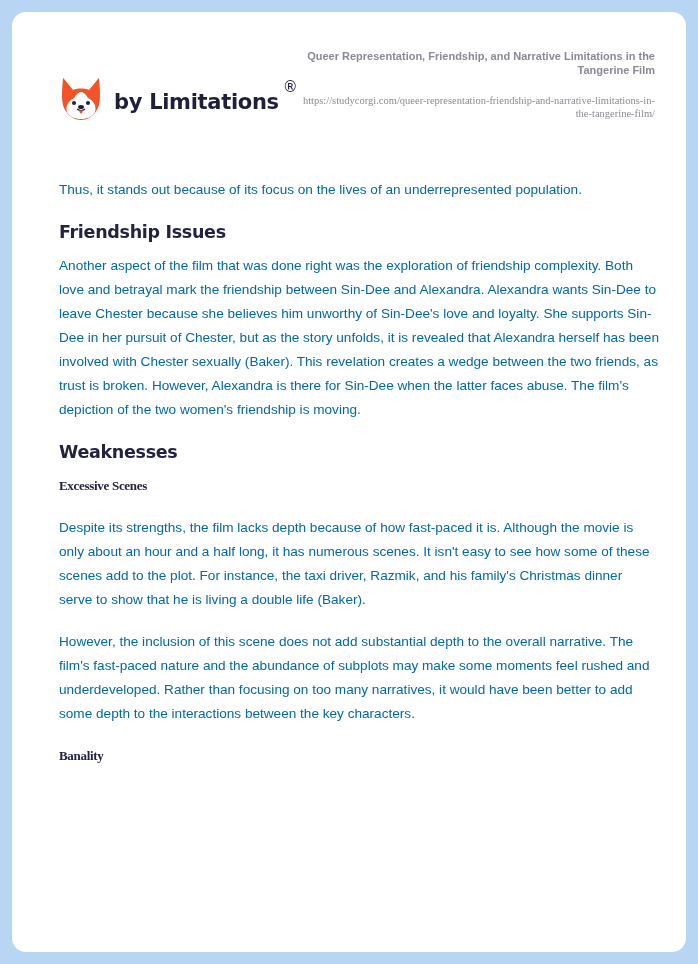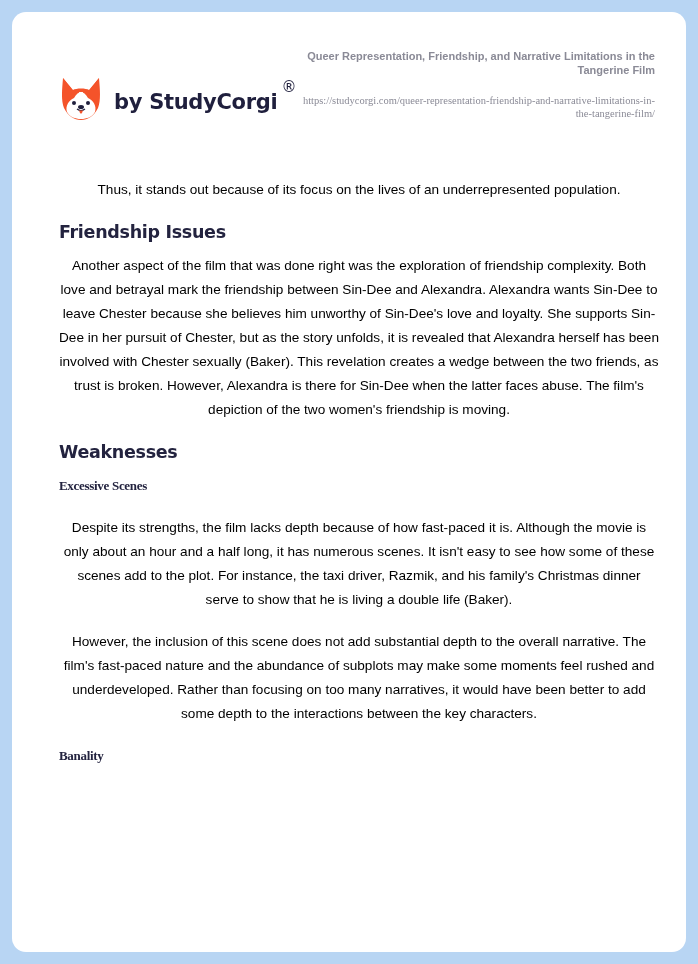--- a/index.html
+++ b/index.html
@@ -80,22 +80,21 @@
       left: 47px;
       top: 166px;
       width: 600px;
       font-family: "Liberation Sans", sans-serif;
       color: #3a3a4a;
     }
     .content p {
       font-size: 13.6px;
       line-height: 24px;
       margin-bottom: 18px;
-      color: #000000;
-      text-align: center;
+      color: #0369a1;
     }
     .content h2 {
       font-family: "DejaVu Sans", sans-serif;
       font-weight: bold;
       font-size: 17.5px;
       line-height: 24px;
       color: #23233f;
       margin-bottom: 10px;
       letter-spacing: -0.3px;
     }
@@ -130,21 +129,21 @@
 
         <circle cx="14" cy="27" r="2" fill="#1f1f3d"></circle>
         <circle cx="28" cy="27" r="2" fill="#1f1f3d"></circle>
 
         <ellipse cx="21" cy="31" rx="3" ry="2" fill="#1f1f3d"></ellipse>
 
         <path d="M17 33 Q21 36 25 33" stroke="#1f1f3d" stroke-width="1.2" fill="none"></path>
 
         <path d="M19 34.5 Q21 41 23 34.5 Z" fill="#f4532a"></path>
       </svg>
-      <span class="logo-text">by StudyCorgi</span>
+      <span class="logo-text">by Limitations</span>
       <span class="logo-reg">®</span>
     </div>
 
     <div class="meta">
       <div class="meta-title">Queer Representation, Friendship, and Narrative Limitations in the Tangerine Film</div>
       <div class="meta-url">https://studycorgi.com/queer-representation-friendship-and-narrative-limitations-in-the-tangerine-film/</div>
     </div>
   </div>
 
   <div class="content">

